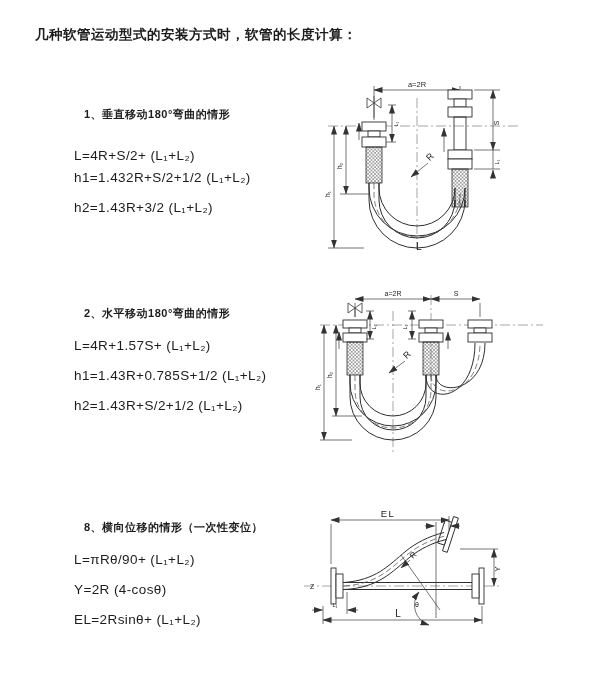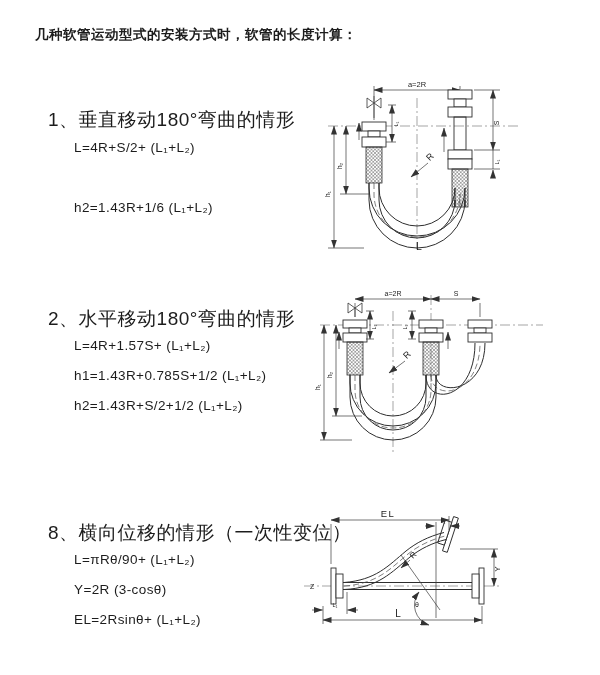--- a/index.html
+++ b/index.html
@@ -2,51 +2,52 @@
 <html><head>
 <meta charset="utf-8">
 <style>
   html,body{margin:0;padding:0;background:#f4f4f4;}
   .page{
     position:relative;width:600px;height:675px;background:#ffffff;
     font-family:"Liberation Sans","DejaVu Sans",sans-serif;color:#1c1c1c;overflow:hidden;
   }
   .abs{position:absolute;}
   .doc-title{font-size:13.5px;font-weight:bold;letter-spacing:.5px;white-space:nowrap;}
-  .sec-heading{font-size:19px;font-weight:normal;letter-spacing:.5px;white-space:nowrap;}
+  .sec-heading{font-size:11px;font-weight:bold;letter-spacing:.5px;white-space:nowrap;margin-left:36px;}
   .formula{font-size:13.5px;letter-spacing:.4px;white-space:nowrap;}
   svg{overflow:visible;}
   svg text{fill:#1c1c1c;font-family:"Liberation Sans","DejaVu Sans",sans-serif;}
   .ln{stroke:#3a3a3a;stroke-width:.7;fill:none;}
   .hs{stroke:#2e2e2e;stroke-width:1;fill:none;}
   .cl{stroke:#6a6a6a;stroke-width:.6;stroke-dasharray:10 3 2 3;fill:none;}
   .dc{stroke:#4a4a4a;stroke-width:.7;stroke-dasharray:6 3;fill:none;}
   .ft{stroke:#2e2e2e;stroke-width:.9;fill:#ffffff;}
   .pp{stroke:#2e2e2e;stroke-width:.9;fill:none;}
   .vv{stroke:#333;stroke-width:.8;fill:#ffffff;}
 </style>
 </head>
 <body>
 
 <div class="page">
 
   <div class="abs doc-title" style="left:35px;top:26px;">几种软管运动型式的安装方式时，软管的长度计算：</div>
 
   <div class="abs sec-heading" style="left:48px;top:107px;">1、垂直移动180°弯曲的情形</div>
-  <div class="abs formula" style="left:74px;top:140px;">L=4R+S/2+ (L₁+L₂)</div>
-  <div class="abs formula" style="left:74px;top:200px;">h2=1.43R+1/6 (L₁+L₂)</div>
+  <div class="abs formula" style="left:74px;top:148px;">L=4R+S/2+ (L₁+L₂)</div>
+  <div class="abs formula" style="left:74px;top:170px;">h1=1.432R+S/2+1/2 (L₁+L₂)</div>
+  <div class="abs formula" style="left:74px;top:200px;">h2=1.43R+3/2 (L₁+L₂)</div>
 
   <div class="abs sec-heading" style="left:48px;top:306px;">2、水平移动180°弯曲的情形</div>
   <div class="abs formula" style="left:74px;top:338px;">L=4R+1.57S+ (L₁+L₂)</div>
   <div class="abs formula" style="left:74px;top:368px;text-align:center;">h1=1.43R+0.785S+1/2 (L₁+L₂)</div>
   <div class="abs formula" style="left:74px;top:398px;text-align:right;">h2=1.43R+S/2+1/2 (L₁+L₂)</div>
 
   <div class="abs sec-heading" style="left:48px;top:520px;">8、横向位移的情形（一次性变位）</div>
   <div class="abs formula" style="left:74px;top:552px;">L=πRθ/90+ (L₁+L₂)</div>
-  <div class="abs formula" style="left:74px;top:582px;">Y=2R (3-cosθ)</div>
+  <div class="abs formula" style="left:74px;top:582px;">Y=2R (4-cosθ)</div>
   <div class="abs formula" style="left:74px;top:612px;">EL=2Rsinθ+ (L₁+L₂)</div>
 
   <svg class="abs" style="left:312px;top:76px;" width="286" height="176" viewBox="0 0 286 176">
     <defs>
       <pattern id="hz1" width="3.5" height="3.5" patternUnits="userSpaceOnUse">
         <path d="M0,3.5 L3.5,0 M0,0 L3.5,3.5" stroke="#555" stroke-width="0.5"></path>
       </pattern>
       <marker id="ae1" markerWidth="9" markerHeight="6" refX="8.5" refY="3" orient="auto" markerUnits="userSpaceOnUse">
           <path d="M0,0 L9,3 L0,6 Z" fill="#333"></path>
         </marker>

